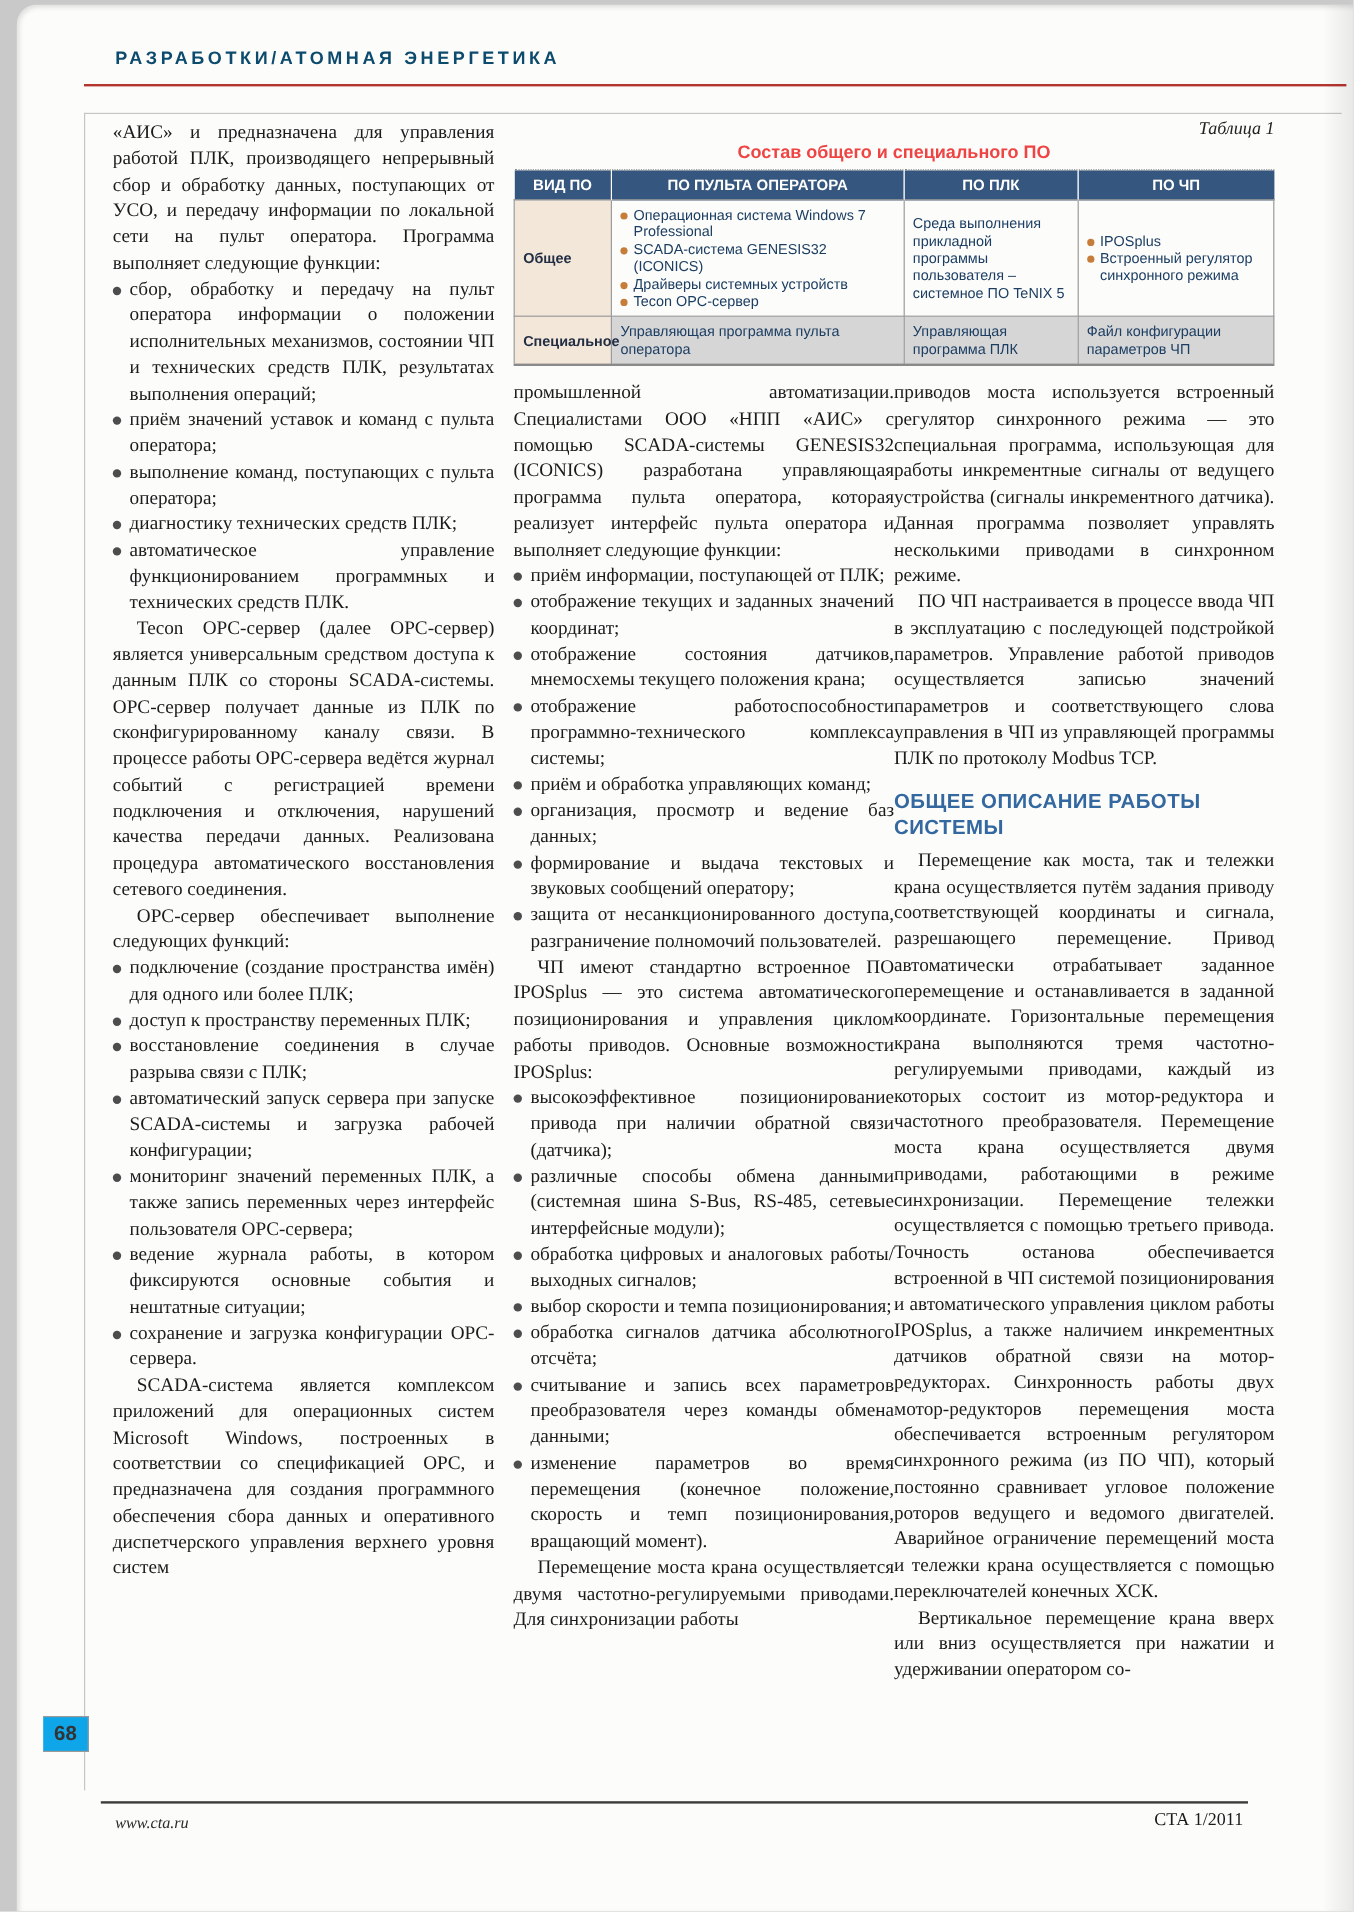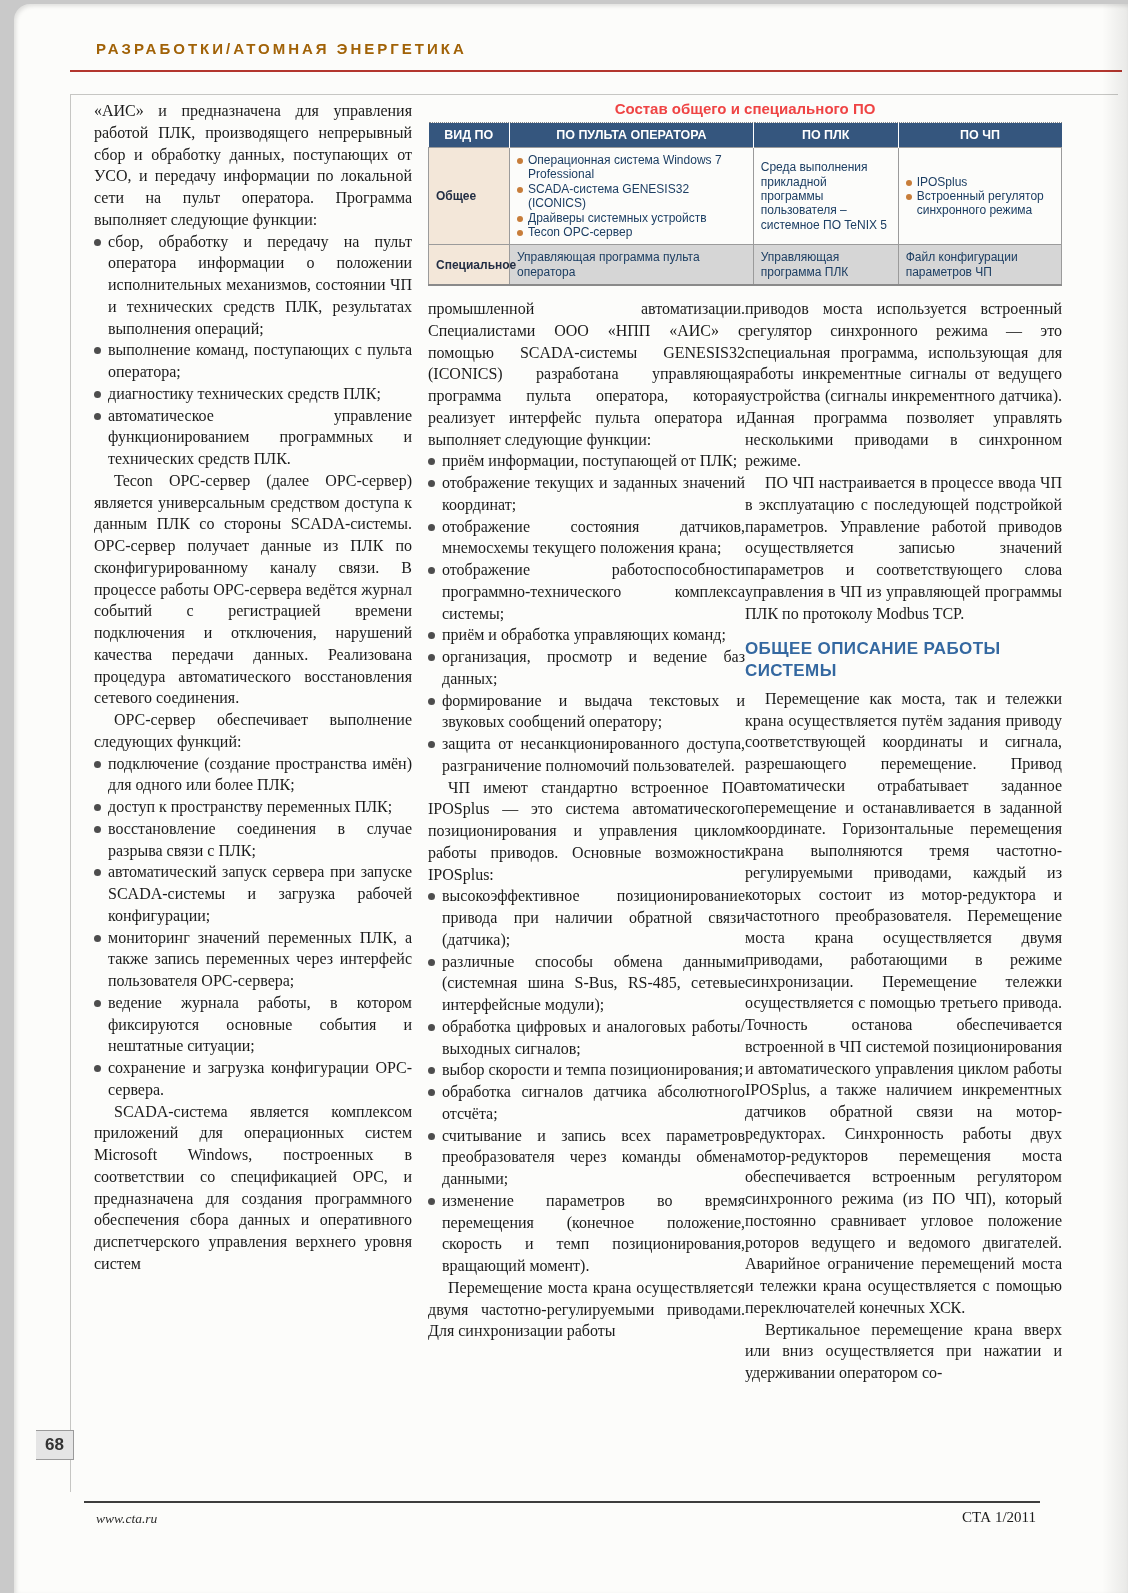--- a/index.html
+++ b/index.html
@@ -29,21 +29,21 @@
     overflow:hidden;
   }
   .page::after{ 
     content:"";position:absolute;top:0;right:0;bottom:0;width:26px;
     background:linear-gradient(to right, rgba(0,0,0,0), rgba(0,0,0,.08));
     pointer-events:none;
   }
   .kicker{
     position:absolute;left:82px;top:36px;
     font-family:"Liberation Sans", sans-serif;
-    font-size:15px;font-weight:bold;letter-spacing:3px;color:#a16207;
+    font-size:15px;font-weight:bold;letter-spacing:3px;color:#0c4a6e;
   }
   .red-rule{
     position:absolute;left:56px;right:6px;top:66px;height:2px;
     background:var(--accent-rule);
   }
   .frame-top{
     position:absolute;left:56px;right:10px;top:90px;height:1px;background:#c6c6c3;
   }
   .frame-left{
     position:absolute;left:56px;top:90px;width:1px;height:1398px;background:#c6c6c3;
@@ -118,21 +118,21 @@
     font-style:italic;font-size:13.5px;color:#2a2a2a;
     font-family:"Liberation Serif", serif;
   }
   .footer-issue{
     position:absolute;right:92px;top:1505px;
     font-size:15px;color:#1b1b1b;
     font-family:"Liberation Serif", serif;
   }
   .pagenum{
     position:absolute;left:22px;top:1426px;width:38px;height:30px;
-    background:#e5e5e5;border:1px solid #9a9a9a;border-left:none;
+    background:#0ea5e9;border:1px solid #9a9a9a;border-left:none;
     display:flex;align-items:center;justify-content:center;
     font-family:"Liberation Sans", sans-serif;font-size:17px;font-weight:bold;color:#333;
   }
 </style>
 </head>
 <body>
 
 <div class="page">
 
   <div class="kicker">РАЗРАБОТКИ/АТОМНАЯ ЭНЕРГЕТИКА</div>
@@ -143,20 +143,24 @@
   <div class="content">
 
     <div class="col col1">
         <p class="para">«АИС» и предназначена для управления работой ПЛК, производящего непрерывный сбор и обработку данных, поступающих от УСО, и передачу информации по локальной сети на пульт оператора. Программа выполняет следующие функции:</p>
         <div class="li">
           <span class="dot"></span>
           <span class="litext">сбор, обработку и передачу на пульт оператора информации о положении исполнительных механизмов, состоянии ЧП и технических средств ПЛК, результатах выполнения операций;</span>
         </div>
         <div class="li">
           <span class="dot"></span>
+          <span class="litext">приём значений уставок и команд с пульта оператора;</span>
+        </div>
+        <div class="li">
+          <span class="dot"></span>
           <span class="litext">выполнение команд, поступающих с пульта оператора;</span>
         </div>
         <div class="li">
           <span class="dot"></span>
           <span class="litext">диагностику технических средств ПЛК;</span>
         </div>
         <div class="li">
           <span class="dot"></span>
           <span class="litext">автоматическое управление функционированием программных и технических средств ПЛК.</span>
         </div>
@@ -189,20 +193,21 @@
         <div class="li">
           <span class="dot"></span>
           <span class="litext">сохранение и загрузка конфигурации OPC-сервера.</span>
         </div>
         <p class="para ind">SCADA-система является комплексом приложений для операционных систем Microsoft Windows, построенных в соответствии со спецификацией OPC, и предназначена для создания программного обеспечения сбора данных и оперативного диспетчерского управления верхнего уровня систем</p>
       </div>
 
     <div class="rightblock">
 
       <div class="tablewrap">
+        <div class="tcaption">Таблица 1</div>
         <div class="ttitle">Состав общего и специального ПО</div>
         <table class="soft">
           <colgroup>
               <col class="c0">
               <col class="c1">
               <col class="c2">
               <col class="c3">
             </colgroup>
           <thead>
             <tr>

